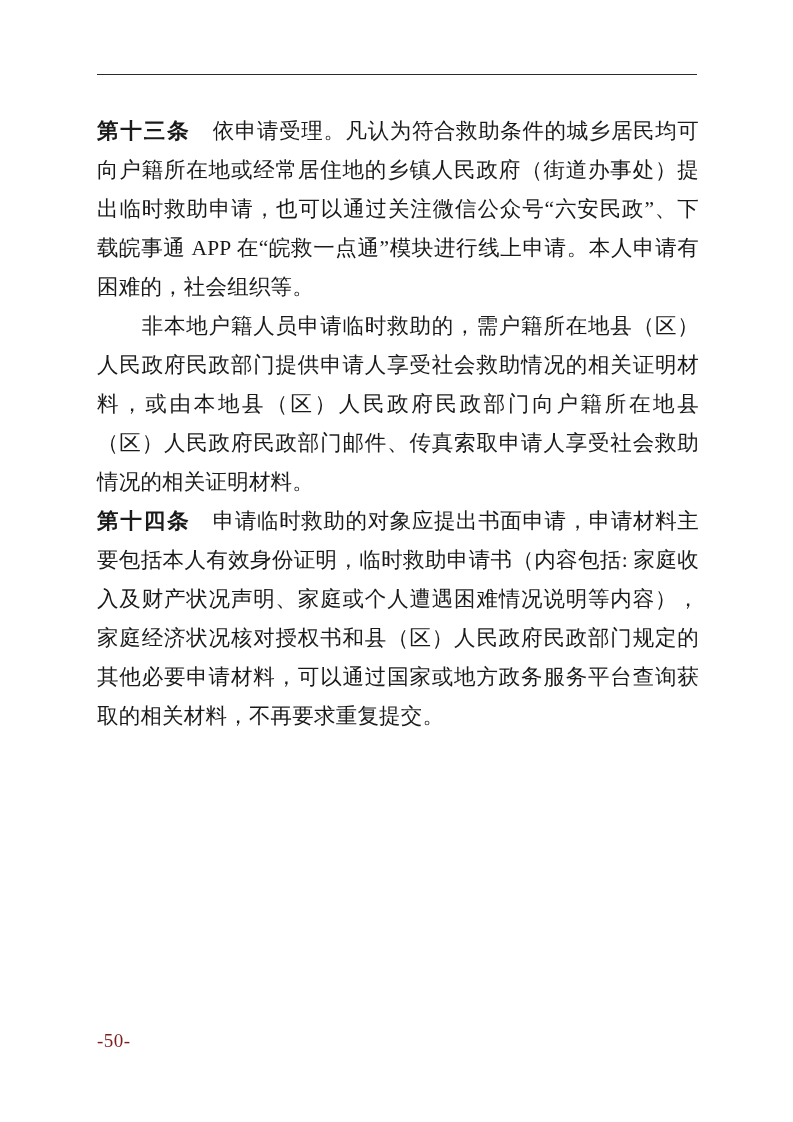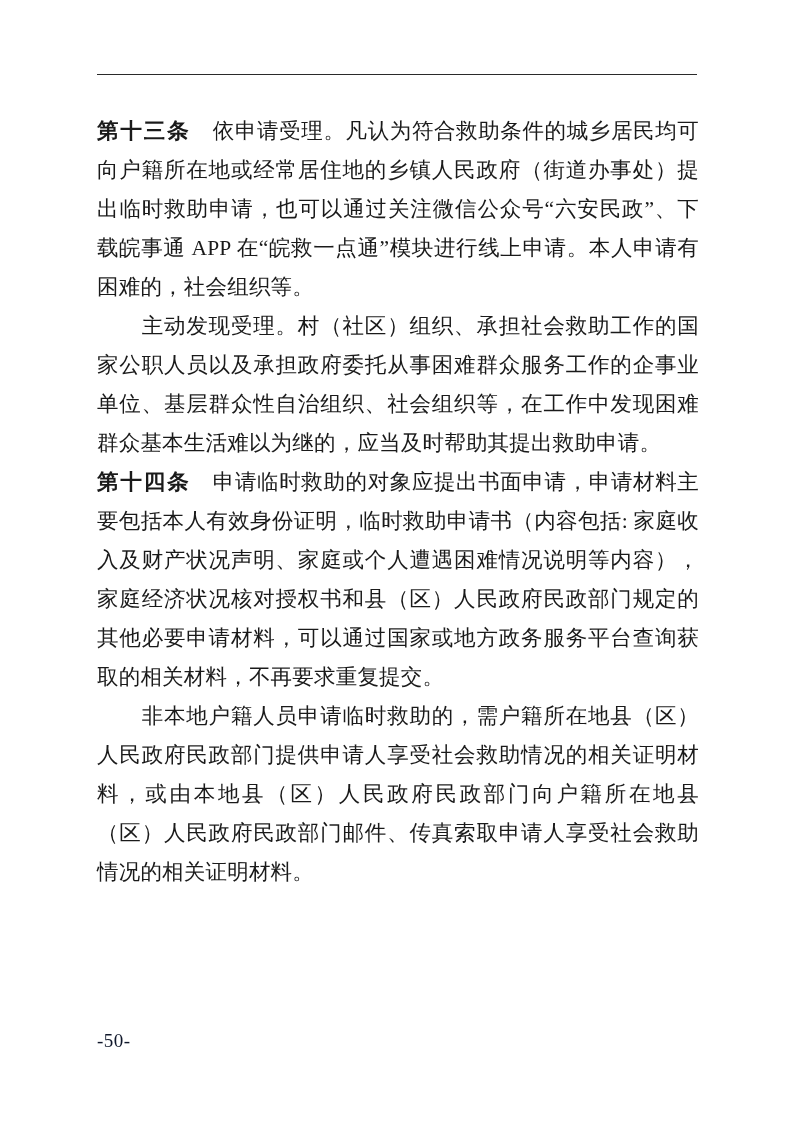--- a/index.html
+++ b/index.html
@@ -51,47 +51,44 @@
     font-weight: bold;
     letter-spacing: 1.5px;
     margin-top: 44px;
   }
   .footer {
     position: absolute;
     left: 97px;
     top: 1030px;
     font-size: 19px;
     font-family: "Liberation Serif", "DejaVu Serif", serif;
-    color: #0f172a;
+    color: #7f1d1d;
     letter-spacing: 0.5px;
   }
 </style>
 </head>
 <body>
 
 <div class="page">
 
   <div class="header-rule"></div>
 
   <div class="content">
 
     <p class="para">
       <span class="lead indent">第十三条</span><span>　依申请受理。凡认为符合救助条件的城乡居民均可向户籍所在地或经常居住地的乡镇人民政府（街道办事处）提出临时救助申请，也可以通过关注微信公众号“六安民政”、下载皖事通 APP 在“皖救一点通”模块进行线上申请。本人申请有困难的，社会组织等。</span>
     </p>
 
+
     <p class="para">
-      <span>　　主动发现受理。村（社区）组织、承担社会救助工作的国家公职人员以及承担政府委托从事困难群众服务工作的企事业单位、基层群众性自治组织、社会组织等，在工作中发现困难群众基本生活难以为继的，应当及时帮助其提出救助申请。</span>
+      <span>　　非本地户籍人员申请临时救助的，需户籍所在地县（区）人民政府民政部门提供申请人享受社会救助情况的相关证明材料，或由本地县（区）人民政府民政部门向户籍所在地县（区）人民政府民政部门邮件、传真索取申请人享受社会救助情况的相关证明材料。</span>
     </p>
 
     <p class="para">
       <span class="lead indent">第十四条</span><span>　申请临时救助的对象应提出书面申请，申请材料主要包括本人有效身份证明，临时救助申请书（内容包括: 家庭收入及财产状况声明、家庭或个人遭遇困难情况说明等内容），家庭经济状况核对授权书和县（区）人民政府民政部门规定的其他必要申请材料，可以通过国家或地方政务服务平台查询获取的相关材料，不再要求重复提交。</span>
-    </p>
-
-    <p class="para">
-      <span>　　非本地户籍人员申请临时救助的，需户籍所在地县（区）人民政府民政部门提供申请人享受社会救助情况的相关证明材料，或由本地县（区）人民政府民政部门向户籍所在地县（区）人民政府民政部门邮件、传真索取申请人享受社会救助情况的相关证明材料。</span>
     </p>
 
 
 
   </div>
 
   <div class="footer">-50-</div>
 
 </div>
 

